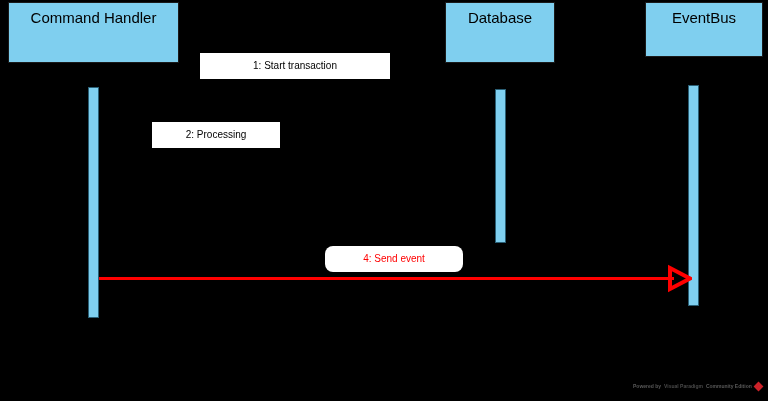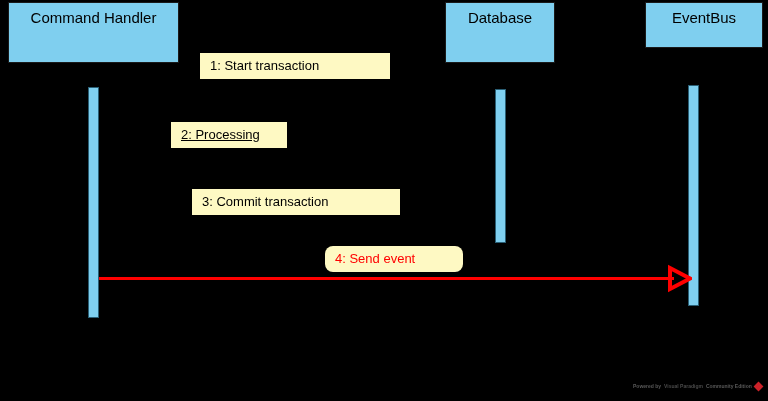--- a/index.html
+++ b/index.html
@@ -41,25 +41,26 @@
     box-sizing: border-box;
     background: #7FCFEF;
     border: 1px solid #2a5f75;
     width: 11px;
   }
 
   
   .msg-label {
     position: absolute;
     box-sizing: border-box;
-    background: #fef9c3;
+    background: #ffffff;
     color: #000000;
-    font-size: 13px;
+    font-size: 10px;
     line-height: 26px;
     height: 26px;
+    text-align: center;
     white-space: nowrap;
     padding: 0 10px;
   }
   .msg-label.red {
     color: #FF0000;
     border-radius: 8px;
   }
 
   
   .arrow-line {
@@ -100,35 +101,34 @@
 <div id="canvas">
 
   <div class="participant" style="left:8px; top:2px; width:171px; height:61px;">
     <span class="p-label">Command Handler</span>
   </div>
 
   <div class="participant" style="left:445px; top:2px; width:110px; height:61px;">
     <span class="p-label">Database</span>
   </div>
 
-  <div class="participant" style="left:645px; top:2px; width:118px; height:46px;">
+  <div class="participant" style="left:645px; top:2px; width:118px; height:55px;">
     <span class="p-label">EventBus</span>
   </div>
 
   <div class="activation" style="left:88px; top:87px; height:231px;"></div>
 
   <div class="activation" style="left:495px; top:89px; height:154px;"></div>
 
   <div class="activation" style="left:688px; top:85px; height:221px;"></div>
 
   <div class="msg-label" style="left:200px; top:53px; width:190px;">1: Start transaction</div>
 
-  <div class="msg-label" style="left:171px; top:122px; width:116px;text-decoration:underline;">2: Processing</div>
+  <div class="msg-label" style="left:152px; top:122px; width:128px;">2: Processing</div>
 
-  <div class="msg-label" style="left:192px; top:189px; width:208px;">3: Commit transaction</div>
 
   <div class="msg-label red" style="left:325px; top:246px; width:138px;">4: Send event</div>
 
   <div class="arrow-line" style="left:99px; top:277px; width:575px;"></div>
 
   <div class="arrow-head" style="left:668px; top:264px; width:24px; height:30px;">
     <svg width="24" height="30" viewBox="0 0 24 30">
       <polygon points="2,4 22,14.5 2,25" fill="none" stroke="#FF0000" stroke-width="4" stroke-linejoin="miter"></polygon>
     </svg>
   </div>

